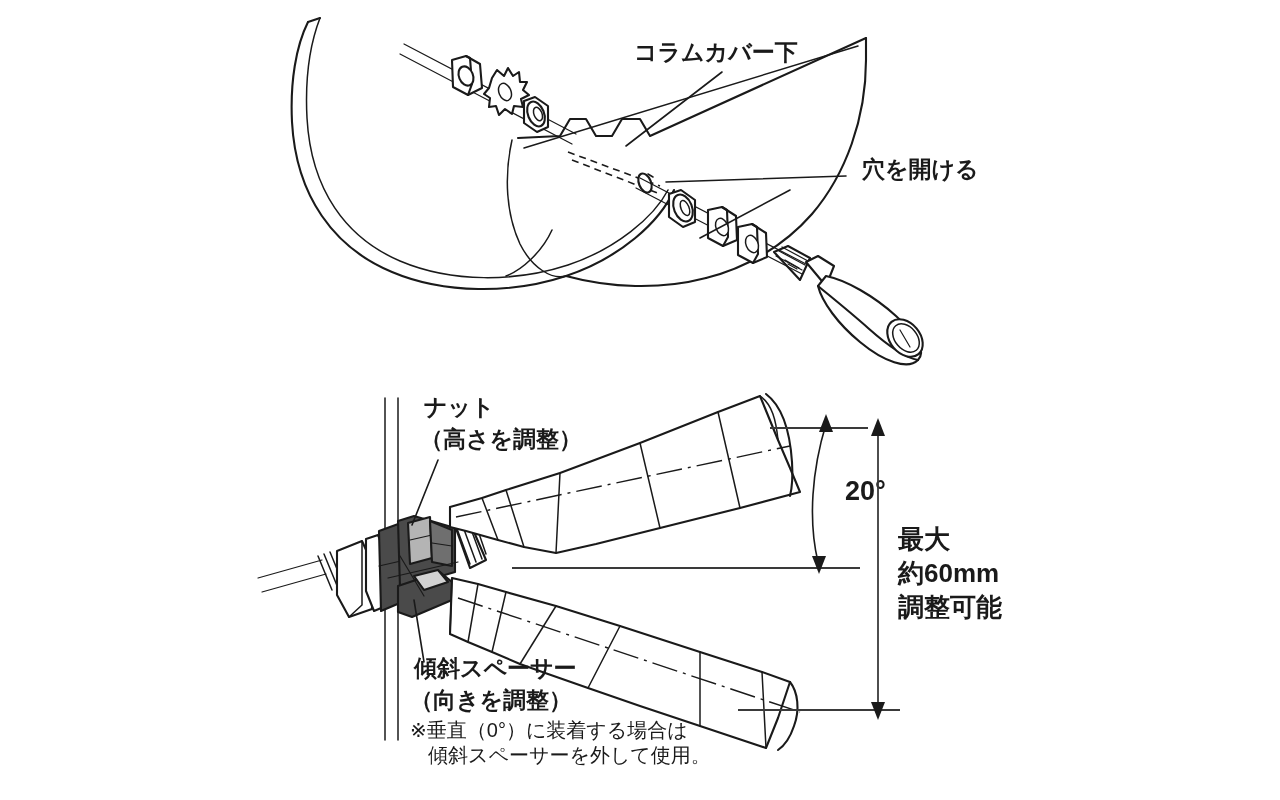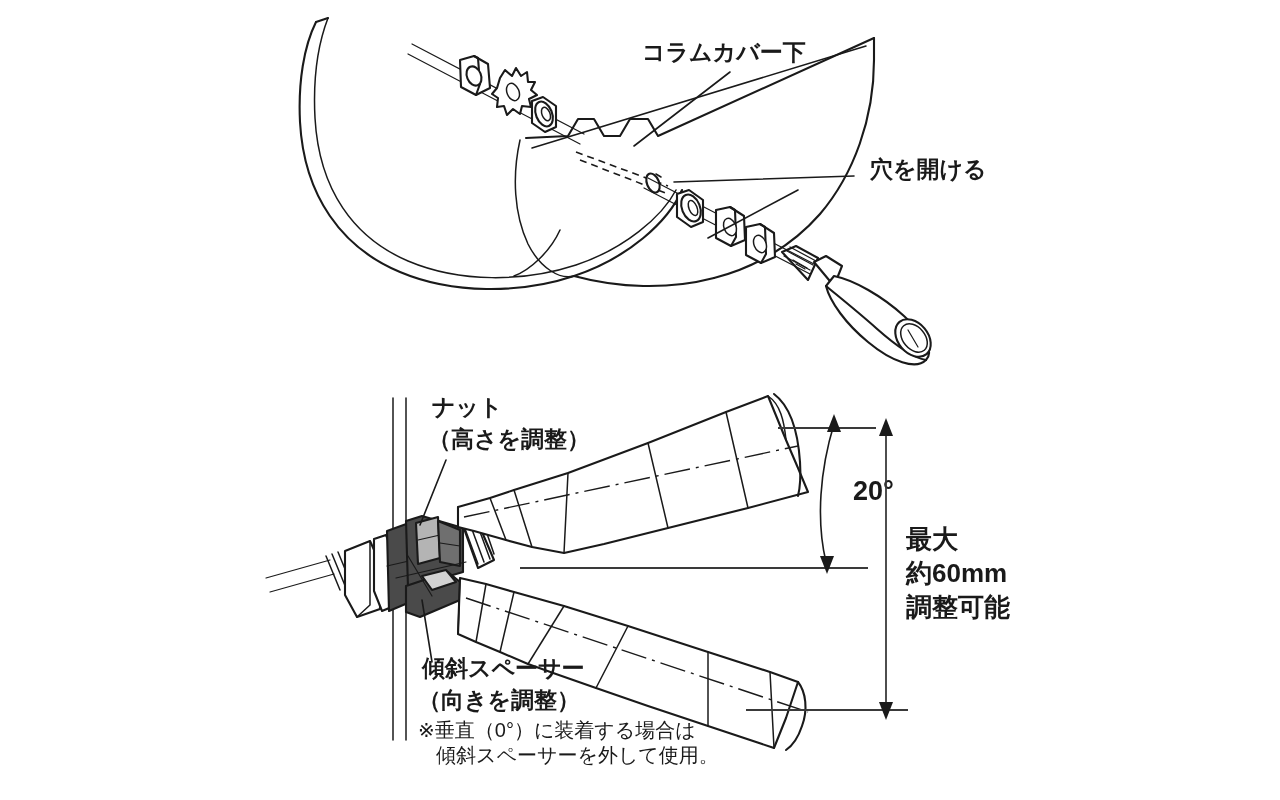--- a/index.html
+++ b/index.html
@@ -10,21 +10,20 @@
   }
   body {
     font-family: "Liberation Sans", "DejaVu Sans", sans-serif;
   }
   #page {
     position: relative;
     width: 1112px;
     height: 800px;
     background: #fef9c3;
     overflow: hidden;
-    margin-left: 8px;
   }
   #diagram-svg {
     position: absolute;
     left: 0;
     top: 0;
     width: 1280px;
     height: 800px;
   }
   .lbl {
     fill: #1a1a1a;

